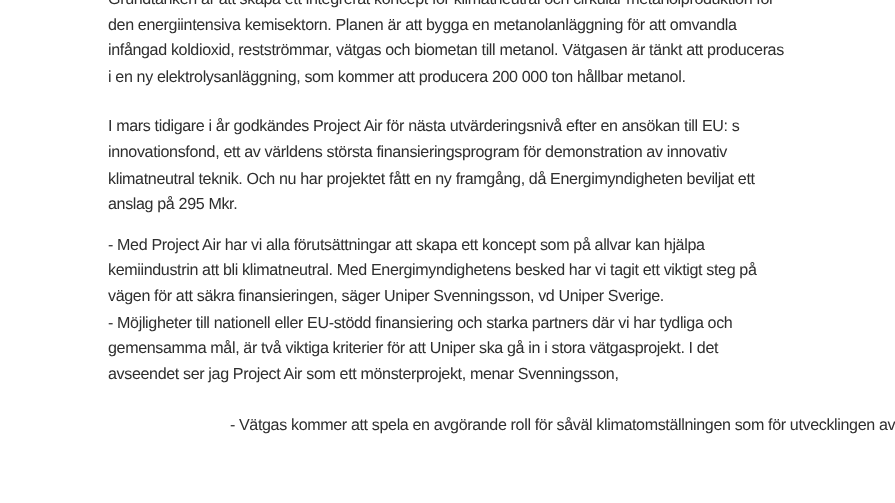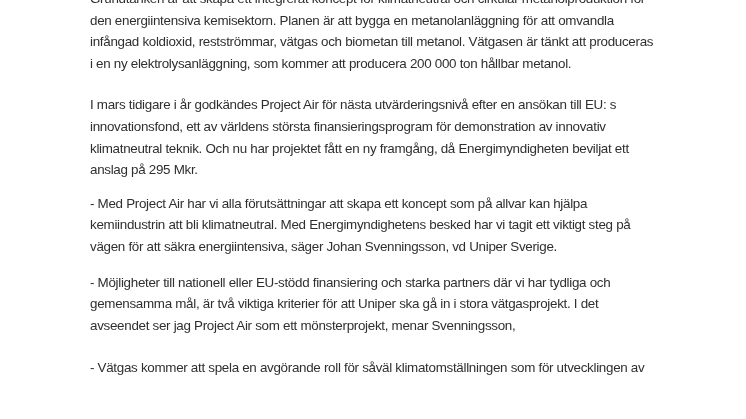--- a/index.html
+++ b/index.html
@@ -27,36 +27,36 @@
     line-height: 21.6px;
     letter-spacing: -0.3px;
     color: #2f2f2f;
     white-space: pre;          
     font-kerning: normal;
   }
   
   .p-0 { margin-top: -12px; }  
   .p-1 { margin-top: 20px; }
   .p-2 { margin-top: 12px; }
-  .p-3 { margin-top: 14px; }
+  .p-3 { }
   .p-4 { margin-top: 6px; }
-  .p-5 { margin-top: 21px; }   
+  .p-5 { margin-top: 21px; text-align: right; }   
 </style>
 </head>
 <body>
 
 <main class="doc-page">
   <p class="para p-0">Grundtanken är att skapa ett integrerat koncept för klimatneutral och cirkulär metanolproduktion för
 den energiintensiva kemisektorn. Planen är att bygga en metanolanläggning för att omvandla
 infångad koldioxid, restströmmar, vätgas och biometan till metanol. Vätgasen är tänkt att produceras
 i en ny elektrolysanläggning, som kommer att producera 200 000 ton hållbar metanol.</p>
   <p class="para p-1">I mars tidigare i år godkändes Project Air för nästa utvärderingsnivå efter en ansökan till EU: s
 innovationsfond, ett av världens största finansieringsprogram för demonstration av innovativ
 klimatneutral teknik. Och nu har projektet fått en ny framgång, då Energimyndigheten beviljat ett
 anslag på 295 Mkr.</p>
   <p class="para p-2">- Med Project Air har vi alla förutsättningar att skapa ett koncept som på allvar kan hjälpa
 kemiindustrin att bli klimatneutral. Med Energimyndighetens besked har vi tagit ett viktigt steg på
-vägen för att säkra energiintensiva, säger Johan Svenningsson, vd Uniper Sverige.</p>
+vägen för att säkra finansieringen, säger Uniper Svenningsson, vd Uniper Sverige.</p>
   <p class="para p-3">- Möjligheter till nationell eller EU-stödd finansiering och starka partners där vi har tydliga och
 gemensamma mål, är två viktiga kriterier för att Uniper ska gå in i stora vätgasprojekt. I det
 avseendet ser jag Project Air som ett mönsterprojekt, menar Svenningsson,</p>
   <p class="para p-5">- Vätgas kommer att spela en avgörande roll för såväl klimatomställningen som för utvecklingen av</p>
 </main>
 
 </body></html>

